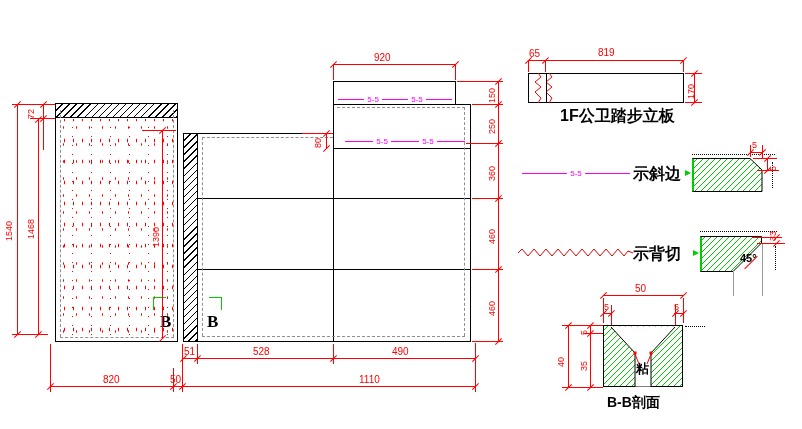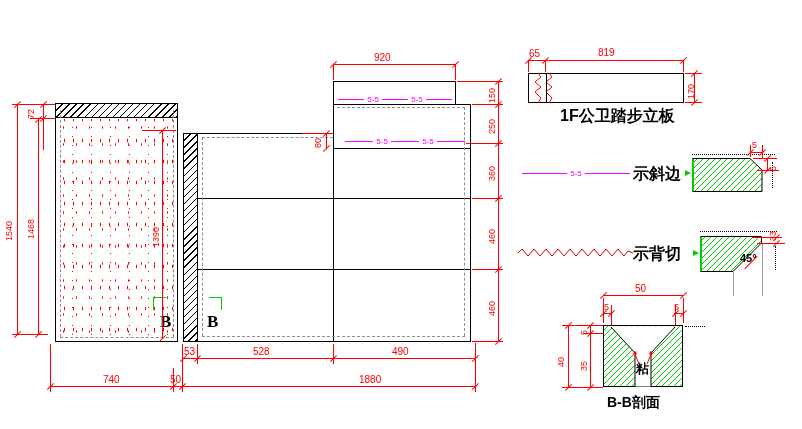--- a/index.html
+++ b/index.html
@@ -172,26 +172,26 @@
   <div class="a vr" style="left:333px;top:344px;height:20px;"></div>
   <div class="a vr" style="left:475px;top:343px;height:49px;"></div>
   <div class="a tk" style="left:179px;top:358px;"></div>
   <div class="a tk" style="left:193px;top:358px;"></div>
   <div class="a tk" style="left:329px;top:358px;"></div>
   <div class="a tk" style="left:471px;top:358px;"></div>
   <div class="a tk" style="left:46px;top:386px;"></div>
   <div class="a tk" style="left:169px;top:386px;"></div>
   <div class="a tk" style="left:178px;top:386px;"></div>
   <div class="a tk" style="left:471px;top:386px;"></div>
-  <div class="a rt10" style="left:184px;top:346px;">53</div>
+  <div class="a rt10" style="left:184px;top:346px;">51</div>
   <div class="a rt10" style="left:253px;top:346px;">528</div>
   <div class="a rt10" style="left:392px;top:346px;">490</div>
-  <div class="a rt10" style="left:103px;top:374px;">740</div>
+  <div class="a rt10" style="left:103px;top:374px;">820</div>
   <div class="a rt10" style="left:170px;top:374px;">50</div>
-  <div class="a rt10" style="left:359px;top:374px;">1880</div>
+  <div class="a rt10" style="left:359px;top:374px;">1110</div>
 
 
   <div class="a" style="left:528px;top:73px;width:156px;height:30px;border:1px solid #000;"></div>
   <svg class="a" style="left:532px;top:73px;" width="24" height="30">
     <polyline points="6,0 9,4 3,9 9,14 3,19 9,25 6,30" fill="none" stroke="#f00" stroke-width="1"></polyline>
     <polyline points="17,0 20,4 14,9 20,14 14,19 20,25 17,30" fill="none" stroke="#f00" stroke-width="1"></polyline>
   </svg>
   <div class="a vb" style="left:546px;top:74px;height:28px;"></div>
   <div class="a hr" style="left:528px;top:60px;width:155px;"></div>
   <div class="a vr" style="left:528px;top:60px;height:12px;"></div>

